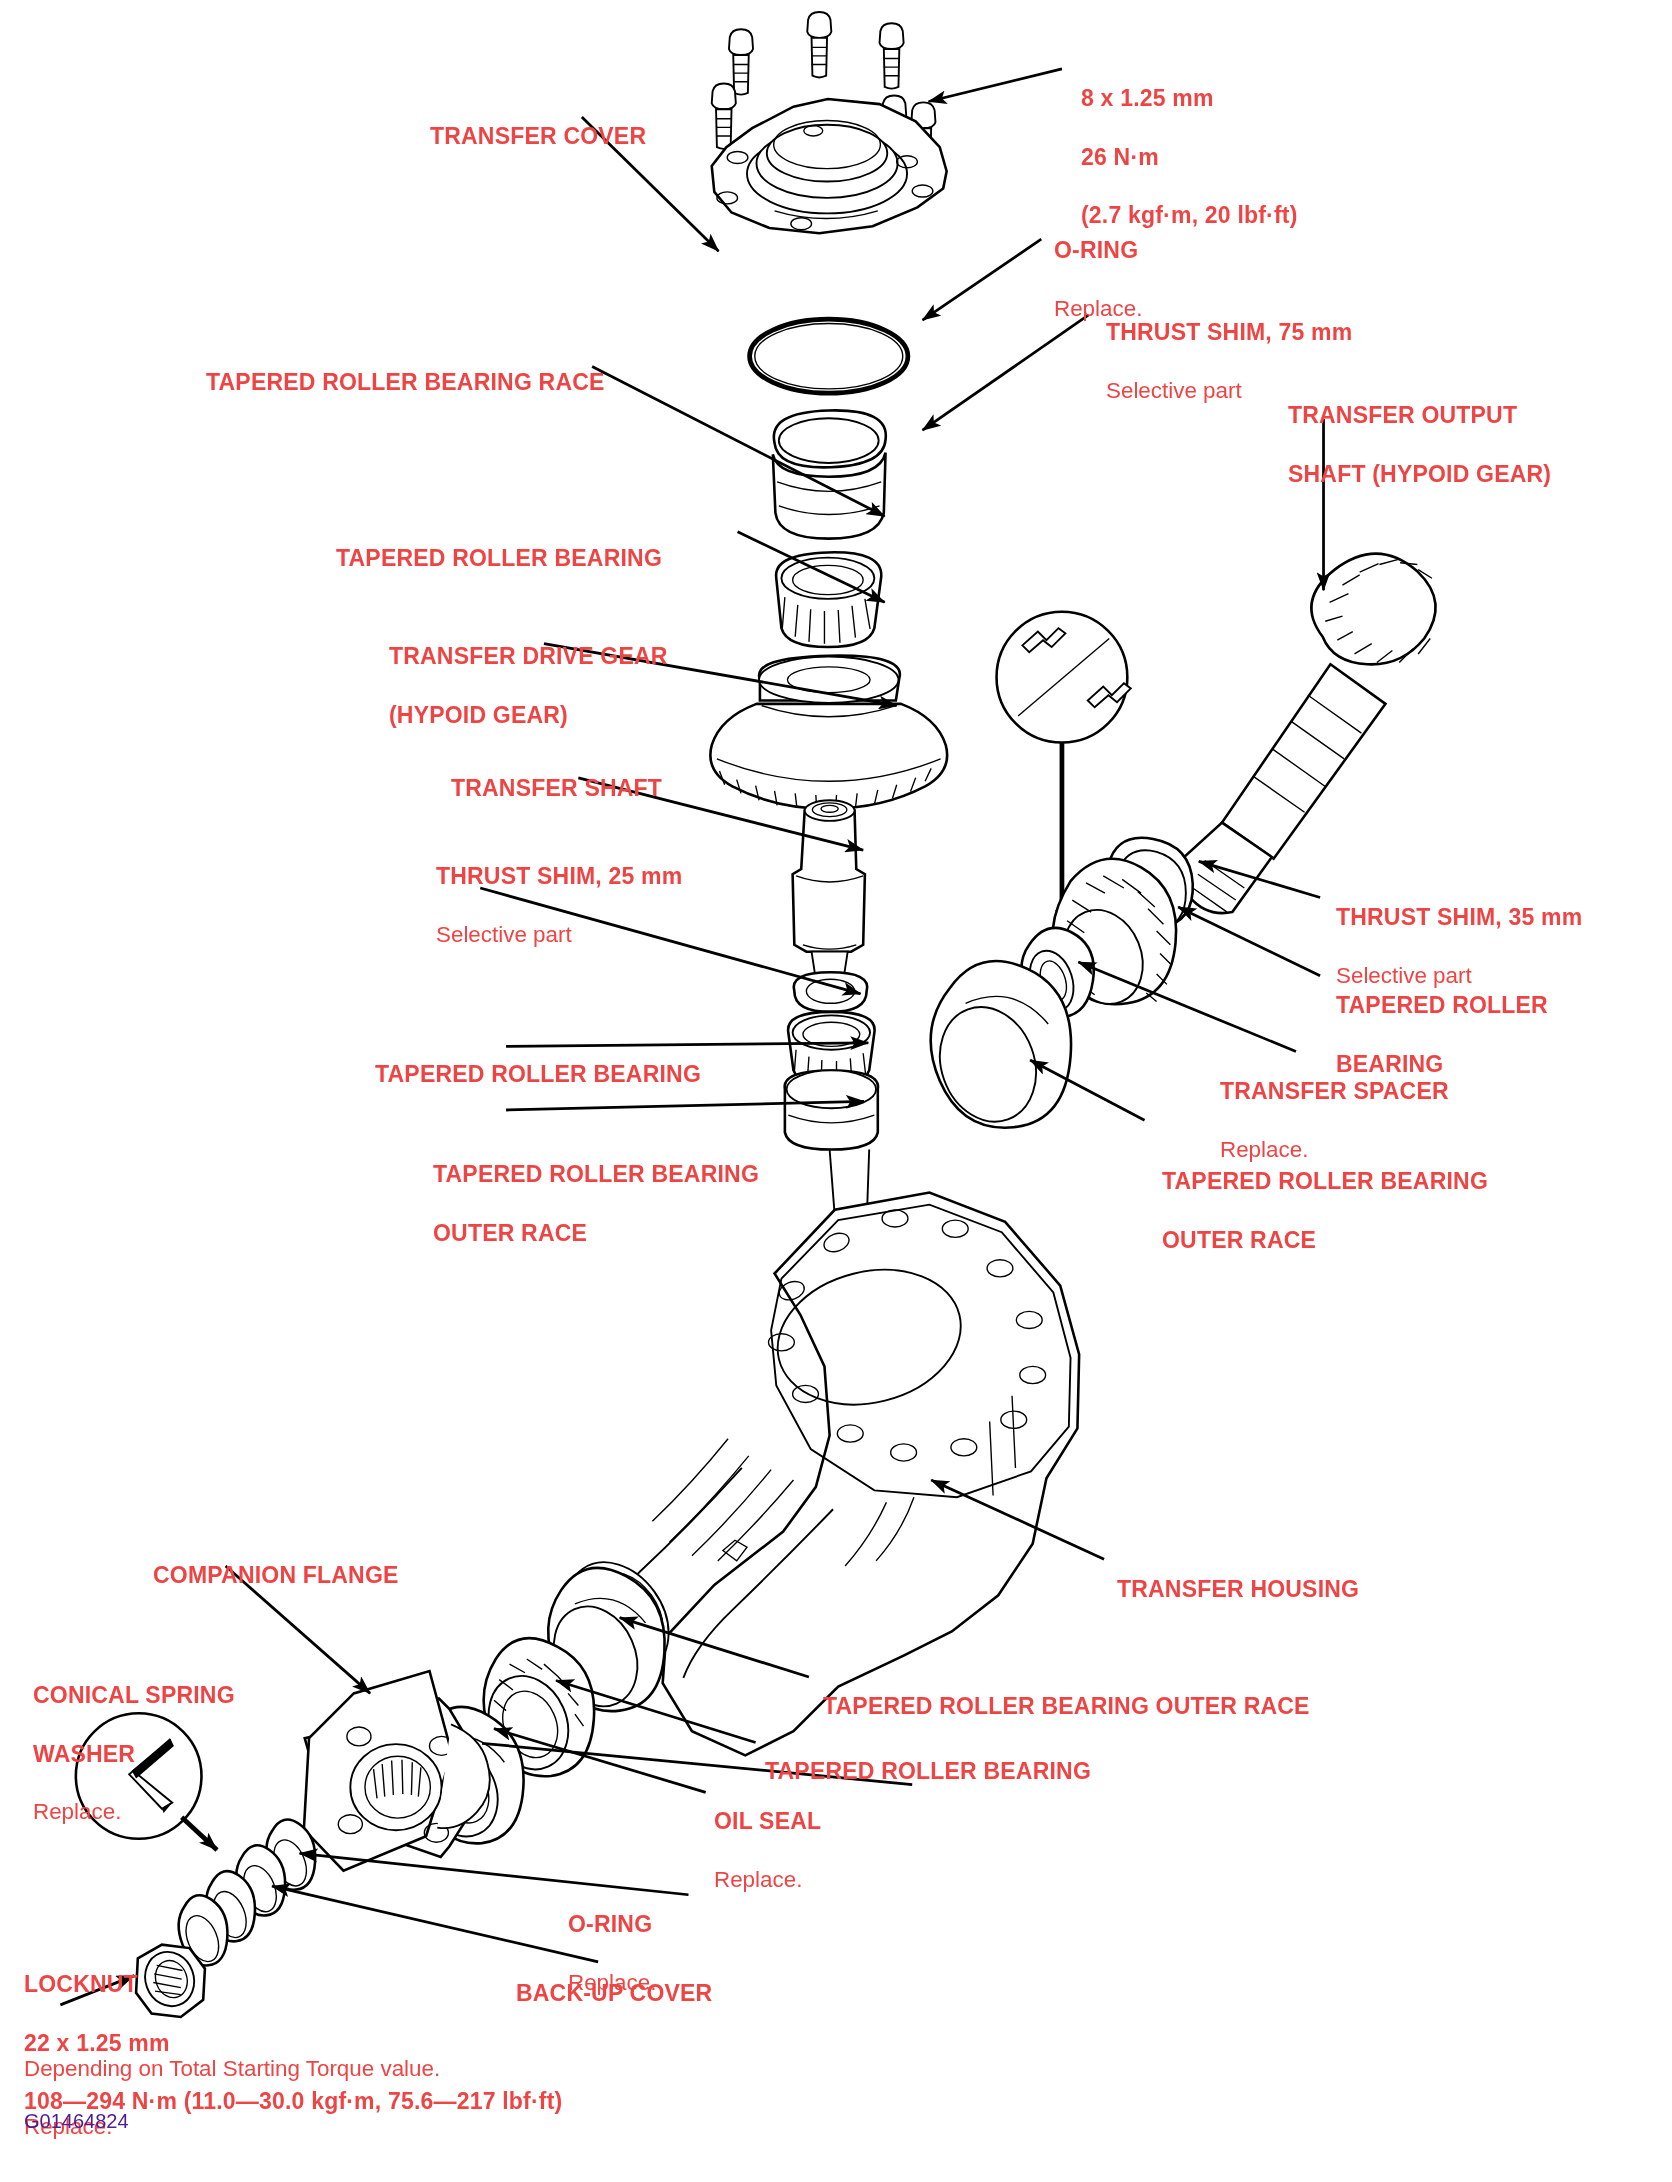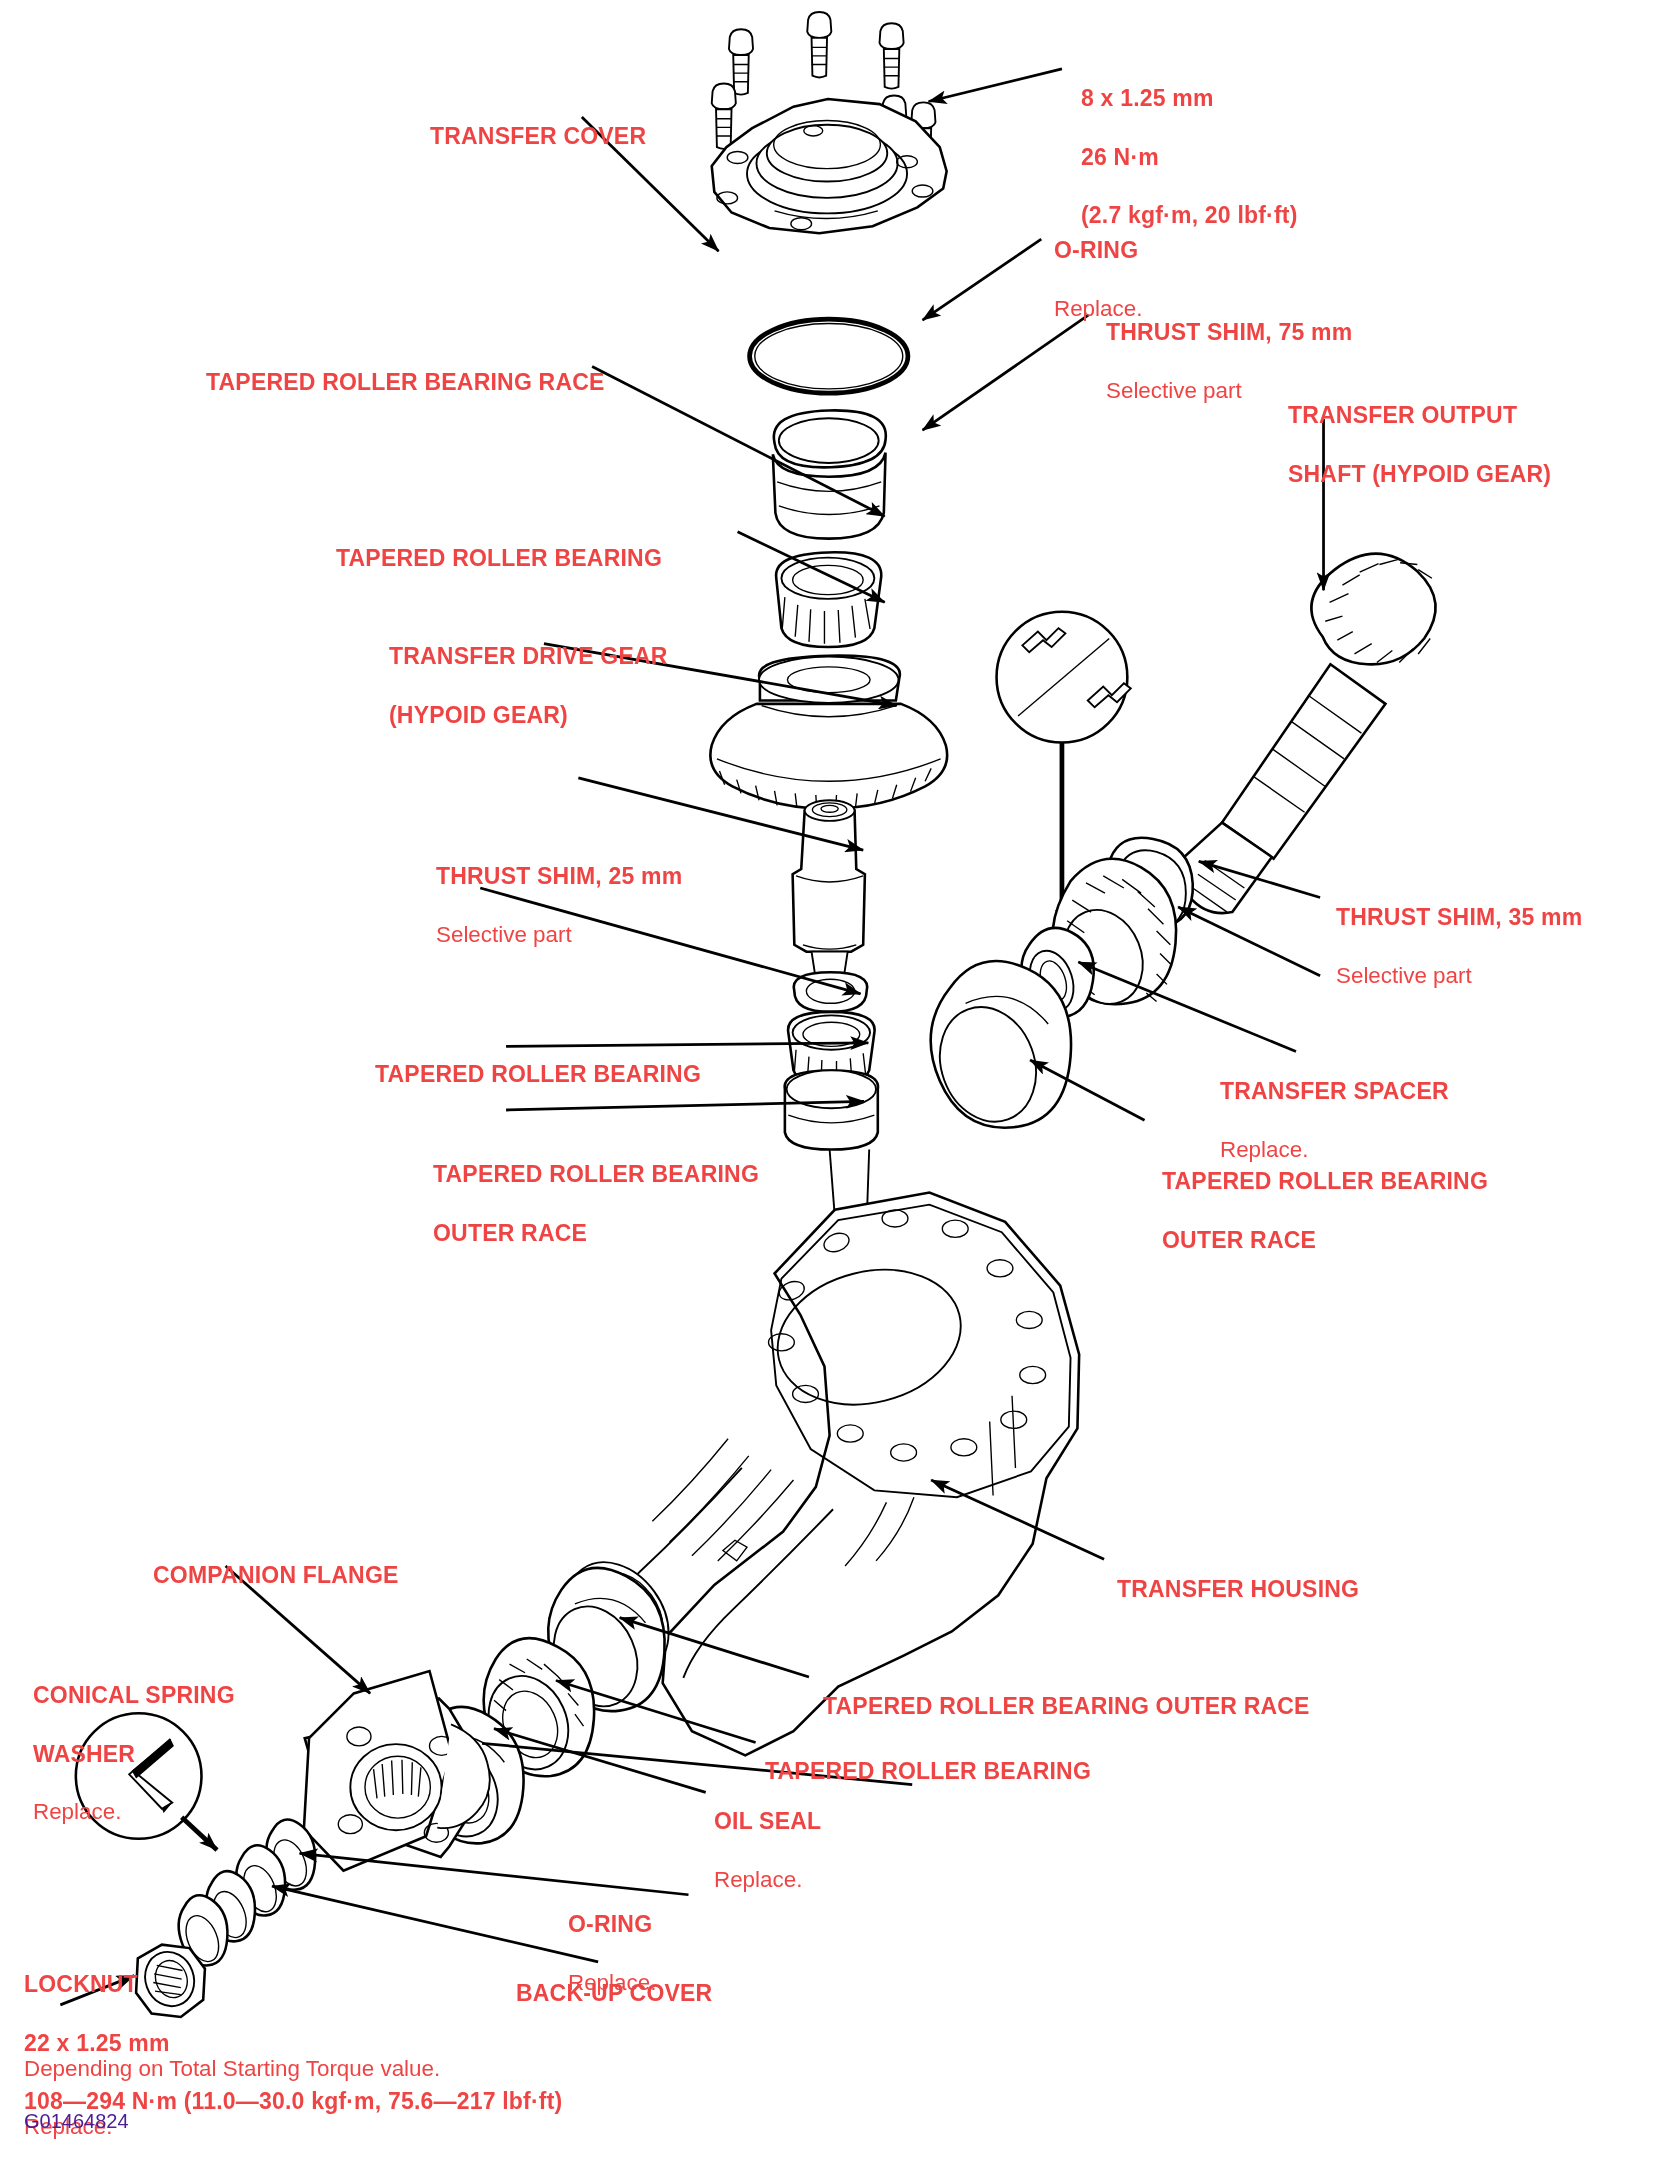--- a/index.html
+++ b/index.html
@@ -452,40 +452,47 @@
 
   <div class="lbl" style="left:336px; top:513px;">
     <span class="hd">TAPERED ROLLER BEARING</span>
   </div>
 
   <div class="lbl" style="left:389px; top:611px;">
     <span class="hd">TRANSFER DRIVE GEAR</span>
     <span class="hd">(HYPOID GEAR)</span>
   </div>
 
+  <div class="lbl" style="left:451px; top:743px;">
+    <span class="hd">TRANSFER SHAFT</span>
+  </div>
 
   <div class="lbl" style="left:436px; top:831px;">
     <span class="hd">THRUST SHIM, 25 mm</span>
     <span class="sub">Selective part</span>
   </div>
 
   <div class="lbl" style="left:375px; top:1029px;">
     <span class="hd">TAPERED ROLLER BEARING</span>
   </div>
 
   <div class="lbl" style="left:433px; top:1129px;">
     <span class="hd">TAPERED ROLLER BEARING</span>
     <span class="hd">OUTER RACE</span>
   </div>
 
   <div class="lbl" style="left:1336px; top:872px;">
     <span class="hd">THRUST SHIM, 35 mm</span>
     <span class="sub">Selective part</span>
   </div>
 
+  <div class="lbl" style="left:1336px; top:960px;">
+    <span class="hd">TAPERED ROLLER</span>
+    <span class="hd">BEARING</span>
+  </div>
 
   <div class="lbl" style="left:1220px; top:1046px;">
     <span class="hd">TRANSFER SPACER</span>
     <span class="sub">Replace.</span>
   </div>
 
   <div class="lbl" style="left:1162px; top:1136px;">
     <span class="hd">TAPERED ROLLER BEARING</span>
     <span class="hd">OUTER RACE</span>
   </div>

